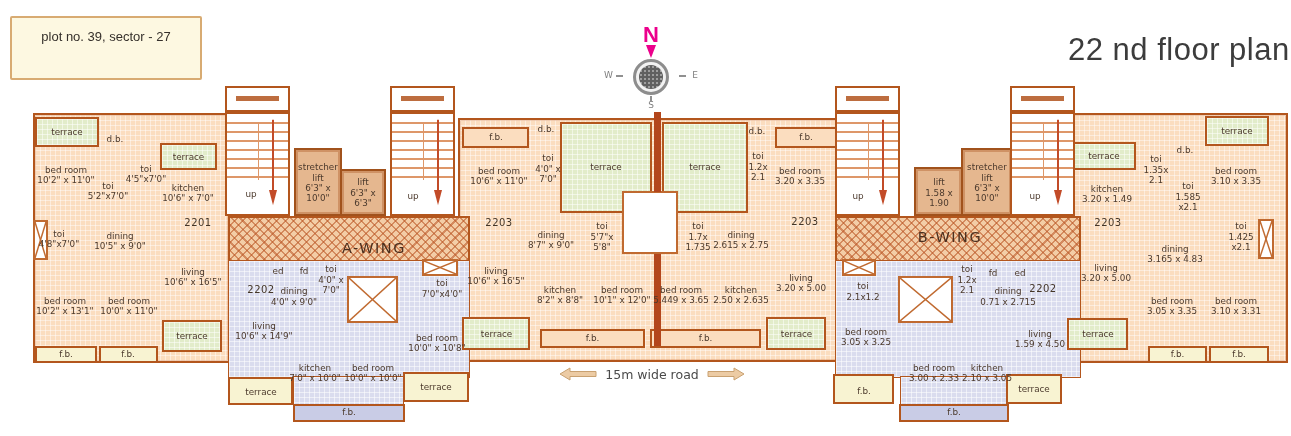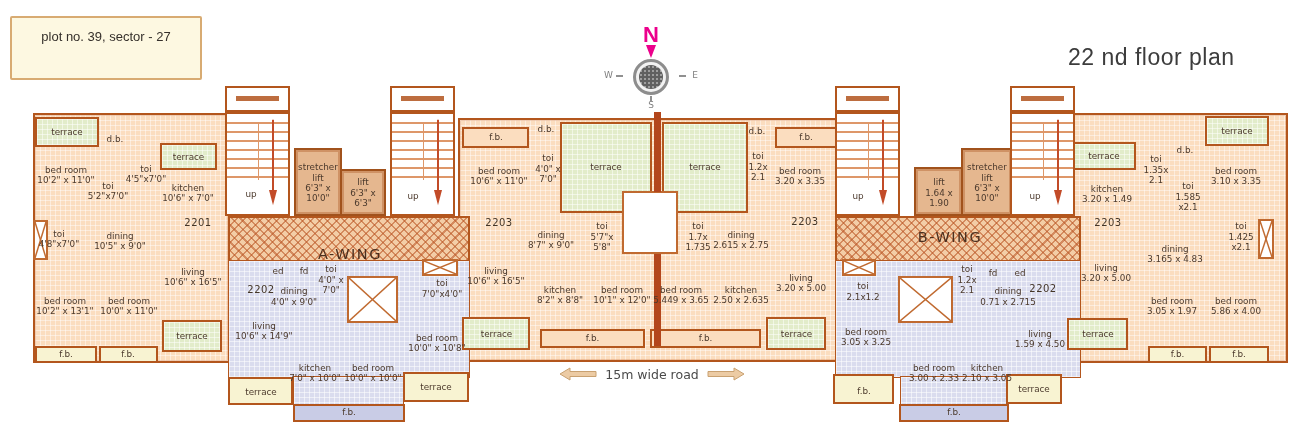--- a/index.html
+++ b/index.html
@@ -47,21 +47,21 @@
   .rm.num{font-size:10px;color:#443628;letter-spacing:.5px;}
   .rm.wing{font-size:14.5px;color:#4a2f1f;letter-spacing:1.5px;font-weight:500;}
   
   .logo{position:absolute;left:10px;top:16px;width:192px;height:64px;background:#fdf8e1;
         border:2px solid #d8ab72;border-radius:2px;text-align:center;padding-top:7px;box-sizing:border-box;}
   .logo-title{font-family:"DejaVu Serif",serif;font-style:italic;font-weight:bold;font-size:22px;
               color:#8f2f3b;line-height:1;}
   .logo-title .mk{font-size:13px;vertical-align:5px;margin:0 4px;color:#a0525c;}
   .logo-sub{font-size:13px;color:#35302b;margin-top:4px;font-family:"Liberation Sans",sans-serif;}
   
-  .plan-title{position:absolute;left:1068px;top:44px;font-size:23px;color:#3c3c3c;
+  .plan-title{position:absolute;left:1068px;top:32px;font-size:31px;color:#3c3c3c;
               font-family:"Liberation Sans",sans-serif;letter-spacing:.5px;}
   
   .compass{position:absolute;left:605px;top:24px;width:92px;height:90px;}
   .cN{position:absolute;left:50%;transform:translateX(-50%);top:-2px;font-size:22px;font-weight:bold;
       color:#ec008c;font-family:"Liberation Sans",sans-serif;}
   .cStem{position:absolute;left:50%;top:21px;width:12px;height:13px;margin-left:-6px;background:#ec008c;
          clip-path:polygon(50% 100%,8% 0,92% 0);}
   .cRing{position:absolute;left:50%;top:35px;margin-left:-18px;width:36px;height:36px;
          border:3px solid #8d8d8d;border-radius:50%;box-sizing:border-box;background:#f2f2f2;}
   .cHub{position:absolute;left:3px;top:3px;width:24px;height:24px;border-radius:50%;background:#606060;
@@ -249,21 +249,21 @@
         <span class="nm">up</span>
       </div>
       <div class="rm" style="left: 295px; top: 152px; width: 46px; height: 62px;">
         <span class="nm">stretcher lift</span>
         <span class="dm">6'3" x 10'0"</span>
       </div>
       <div class="rm" style="left: 341px; top: 171px; width: 44px; height: 44px;">
         <span class="nm">lift</span>
         <span class="dm">6'3" x 6'3"</span>
       </div>
-      <div class="rm wing" style="left: 288px; top: 244px; width: 124px; height: 22px;">
+      <div class="rm wing" style="left: 288px; top: 238px; width: 124px; height: 22px; padding-left: 24px;">
         <span class="nm">A-WING</span>
       </div>
       <div class="rm" style="left: 264px; top: 265px; width: 28px; height: 13px;">
         <span class="nm">ed</span>
       </div>
       <div class="rm" style="left: 291px; top: 265px; width: 26px; height: 13px;">
         <span class="nm">fd</span>
       </div>
       <div class="rm" style="left: 315px; top: 257px; width: 32px; height: 46px;">
         <span class="nm">toi</span>
@@ -398,21 +398,21 @@
         <span class="dm">3.20 x 5.00</span>
       </div>
       <div class="rm" style="left: 767px; top: 319px; width: 59px; height: 30px;">
         <span class="nm">terrace</span>
       </div>
       <div class="rm wing" style="left: 888px; top: 227px; width: 124px; height: 22px;">
         <span class="nm">B-WING</span>
       </div>
       <div class="rm" style="left: 915px; top: 172px; width: 48px; height: 42px;">
         <span class="nm">lift</span>
-        <span class="dm">1.64 x 1.90</span>
+        <span class="dm">1.58 x 1.90</span>
       </div>
       <div class="rm" style="left: 962px; top: 152px; width: 50px; height: 62px;">
         <span class="nm">stretcher lift</span>
         <span class="dm">6'3" x 10'0"</span>
       </div>
       <div class="rm" style="left: 843px; top: 189px; width: 30px; height: 14px;">
         <span class="nm">up</span>
       </div>
       <div class="rm" style="left: 1020px; top: 189px; width: 30px; height: 14px;">
         <span class="nm">up</span>
@@ -498,25 +498,25 @@
       <div class="rm" style="left: 1144px; top: 240px; width: 62px; height: 28px;">
         <span class="nm">dining</span>
         <span class="dm">3.165 x 4.83</span>
       </div>
       <div class="rm" style="left: 1074px; top: 259px; width: 64px; height: 28px;">
         <span class="nm">living</span>
         <span class="dm">3.20 x 5.00</span>
       </div>
       <div class="rm" style="left: 1140px; top: 291px; width: 64px; height: 30px;">
         <span class="nm">bed room</span>
-        <span class="dm">3.05 x 1.97</span>
+        <span class="dm">3.05 x 3.35</span>
       </div>
       <div class="rm" style="left: 1204px; top: 291px; width: 64px; height: 30px;">
         <span class="nm">bed room</span>
-        <span class="dm">5.86 x 4.00</span>
+        <span class="dm">3.10 x 3.31</span>
       </div>
       <div class="rm" style="left: 1068px; top: 320px; width: 60px; height: 28px;">
         <span class="nm">terrace</span>
       </div>
       <div class="rm" style="left: 1149px; top: 347px; width: 57px; height: 15px;">
         <span class="nm">f.b.</span>
       </div>
       <div class="rm" style="left: 1210px; top: 347px; width: 58px; height: 15px;">
         <span class="nm">f.b.</span>
       </div>

